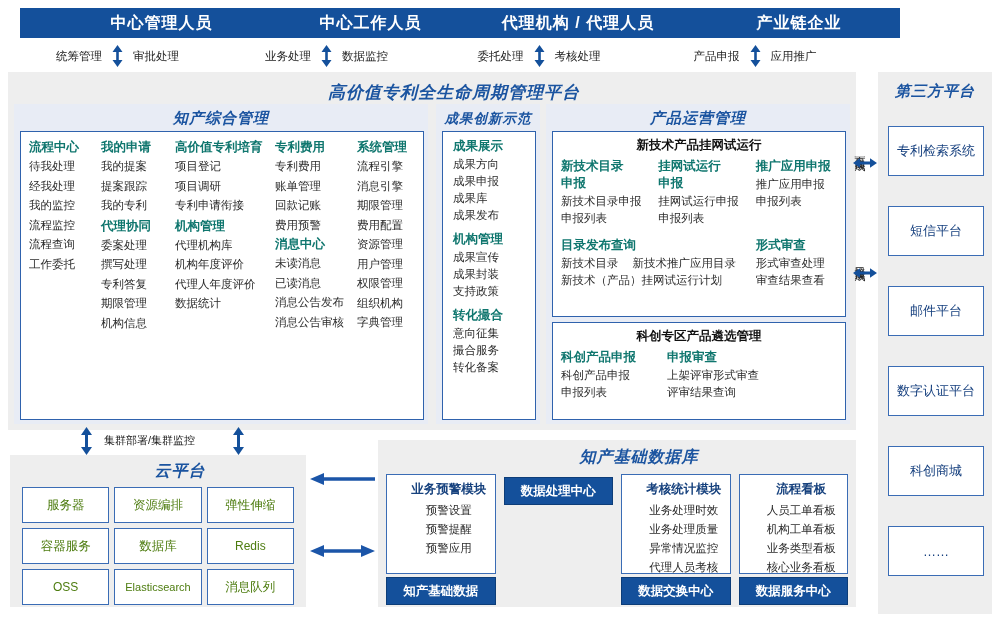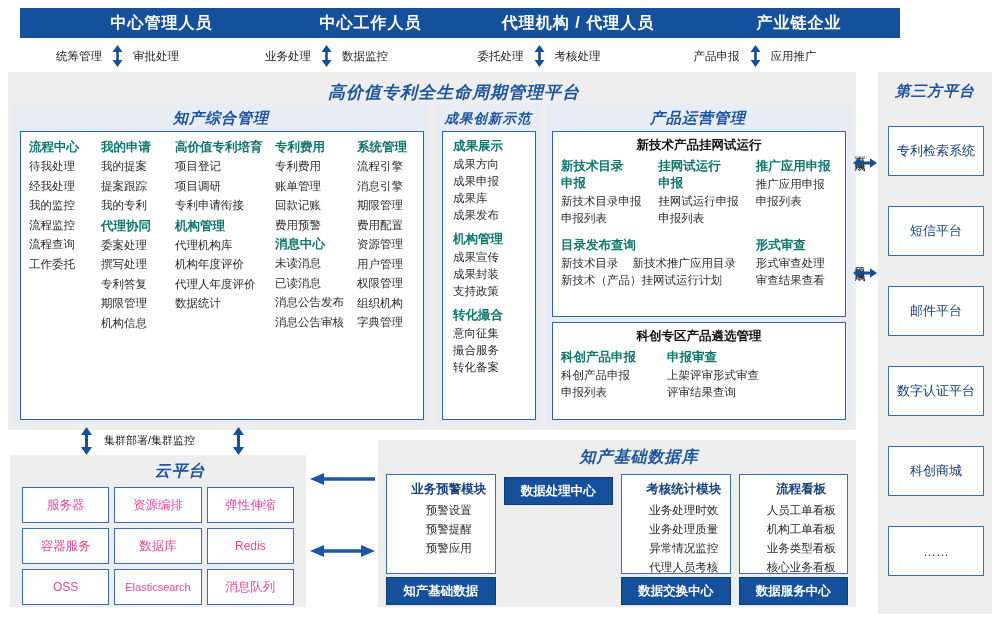--- a/index.html
+++ b/index.html
@@ -58,21 +58,21 @@
   .col{display:flex;flex-direction:column;}
 
   
   .inner-title{
     text-align:center;font-weight:bold;font-size:12.5px;color:#111;
     margin:5px 0 4px 0;
   }
 
   
   .cp-cell{
-    border:1px solid #3a6cb5;background:#fff;color:#ec4899;
+    border:1px solid #3a6cb5;background:#fff;color:#4d7c0f;
     font-size:12.5px;display:flex;align-items:center;justify-content:center;
     height:34px;
   }
   .cp-cell.lat{font-size:12px;}
 
   
   .tp-box{
     border:1px solid #3a6cb5;background:#fff;color:#153f7e;
     font-size:13px;display:flex;align-items:center;justify-content:center;
     height:48px;

